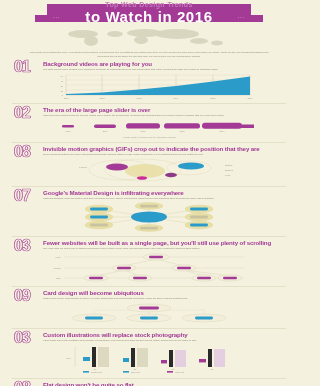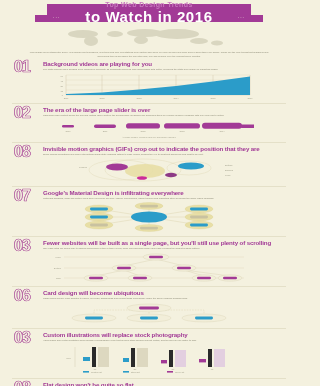--- a/index.html
+++ b/index.html
@@ -275,21 +275,21 @@
         <text x="17" y="6">Home</text>
           <text x="17" y="17">Section</text>
           <text x="17" y="27">Page</text>
       </g>
     </svg>
   </div>
   <div class="rule"></div>
 
   <div class="sec">
     <div class="sec-head">
-      <div class="num">06</div>
+      <div class="num">09</div>
       <div class="sec-body">
         <div class="sec-title">Card design will become ubiquitous</div>
         <div class="sec-sub">Cards reflow cleanly from desktop to phone, so feeds, dashboards and product grids increasingly share the same modular building block.</div>
       </div>
     </div>
     <svg class="chart" width="190" height="22" viewBox="0 0 190 22">
       <g stroke="#d8d0a6" stroke-width=".4" fill="none" stroke-dasharray="1.5 1.2">
         <path d="M95,8 L40,8 L40,14 M95,8 L150,8 L150,14 M95,10 L95,14"></path>
       </g>
       <g fill="#f2eed9" stroke="#cfc7a6" stroke-width=".3">

